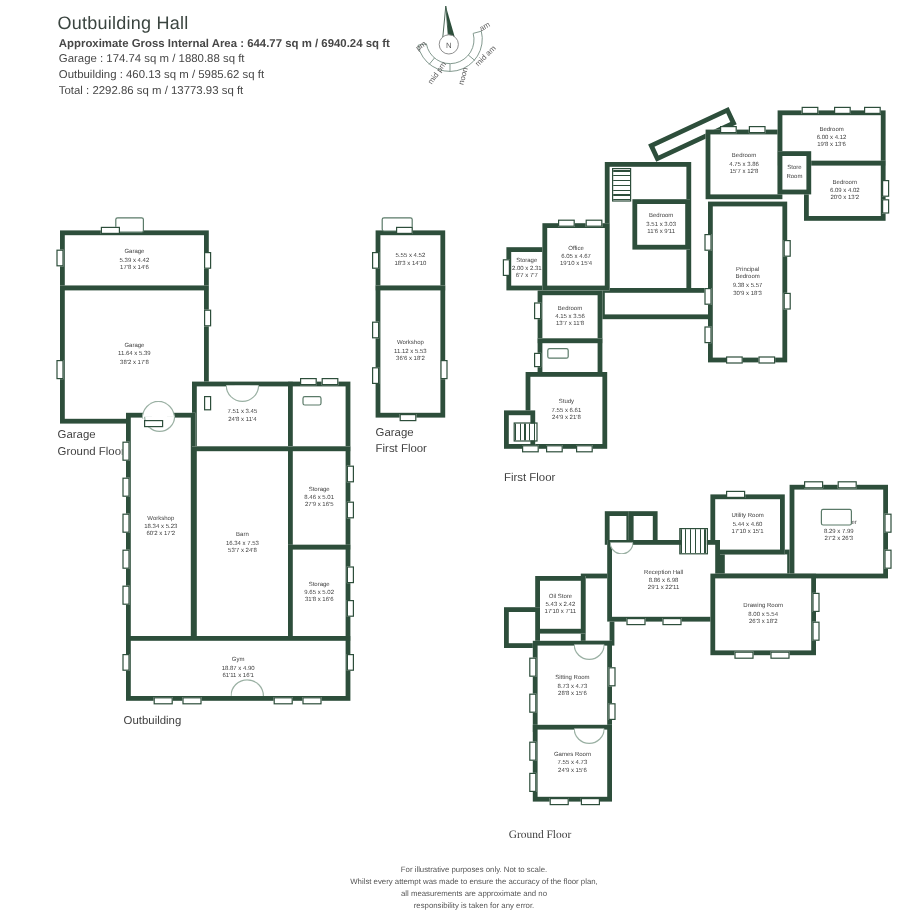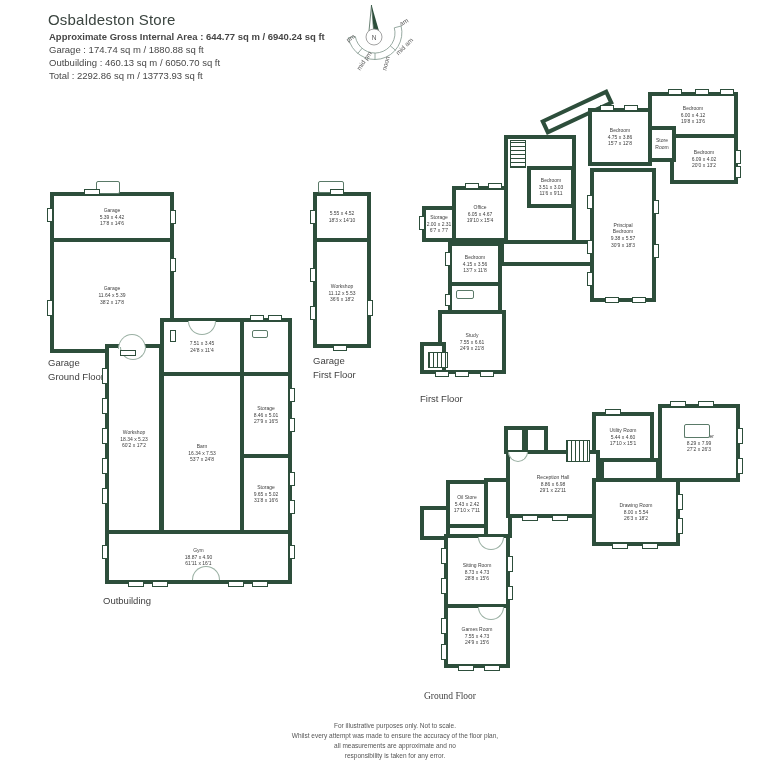--- a/index.html
+++ b/index.html
@@ -31,24 +31,24 @@
   .fixture { position:absolute; z-index:3; background:#fff; border:1px solid #5a7a68; border-radius:2px; }
   .floor-label { position:absolute; font-size:9.5px; line-height:1.45; color:#3f3f3f; white-space:pre-line; z-index:2; }
   .disclaimer { position:absolute; left:185px; top:721px; width:420px; text-align:center; z-index:2; }
   .disclaimer div { font-size:6.5px; line-height:1.55; color:#555; }
   #compass { position:absolute; left:330px; top:0; width:110px; height:92px; z-index:2; }
   #compass text { font-size:6.5px; fill:#5a5a5a; font-family:"Liberation Sans",sans-serif; }
 </style>
 </head>
 <body>
 
-<div class="title">Osbaldeston Store</div>
+<div class="title">Outbuilding Hall</div>
 <div class="hline hl0">Approximate Gross Internal Area : 644.77 sq m / 6940.24 sq ft</div>
 <div class="hline hl1">Garage : 174.74 sq m / 1880.88 sq ft</div>
-<div class="hline hl2">Outbuilding : 460.13 sq m / 6050.70 sq ft</div>
+<div class="hline hl2">Outbuilding : 460.13 sq m / 5985.62 sq ft</div>
 <div class="hline hl3">Total : 2292.86 sq m / 13773.93 sq ft</div>
 
 <svg id="compass" viewBox="0 0 110 92" xmlns="http://www.w3.org/2000/svg">
   <path d="M18.4 37.7 A27 27 0 1 0 71.1 26 L64.3 27.8 A20 20 0 1 1 25.3 36.5 Z" fill="#ffffff" stroke="#7d948a" stroke-width="0.8"></path>
   <line x1="32.1" y1="48.3" x2="27.6" y2="53.7" stroke="#7d948a" stroke-width="0.8"></line>
   <line x1="45" y1="53" x2="45" y2="60" stroke="#7d948a" stroke-width="0.8"></line>
   <line x1="60.3" y1="45.9" x2="65.7" y2="50.4" stroke="#7d948a" stroke-width="0.8"></line>
   <g>
     <polygon points="41.5,5 49,31 44,35" fill="#2d4e3b"></polygon>
     <polygon points="41.5,5 39,31 44,35" fill="#ffffff" stroke="#2d4e3b" stroke-width="0.7"></polygon>

